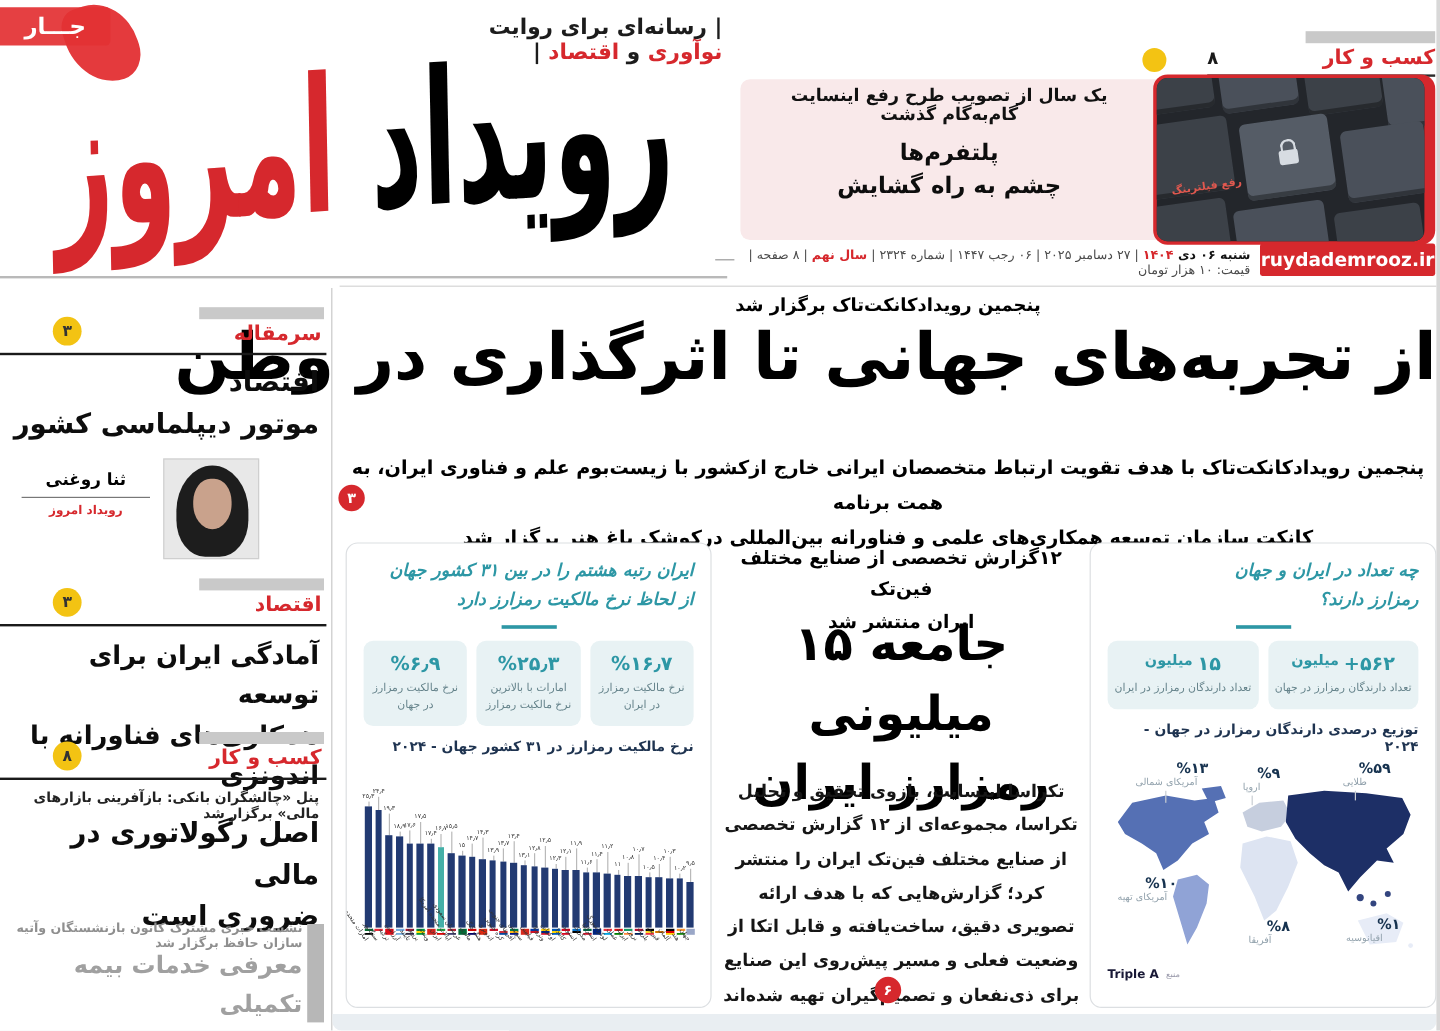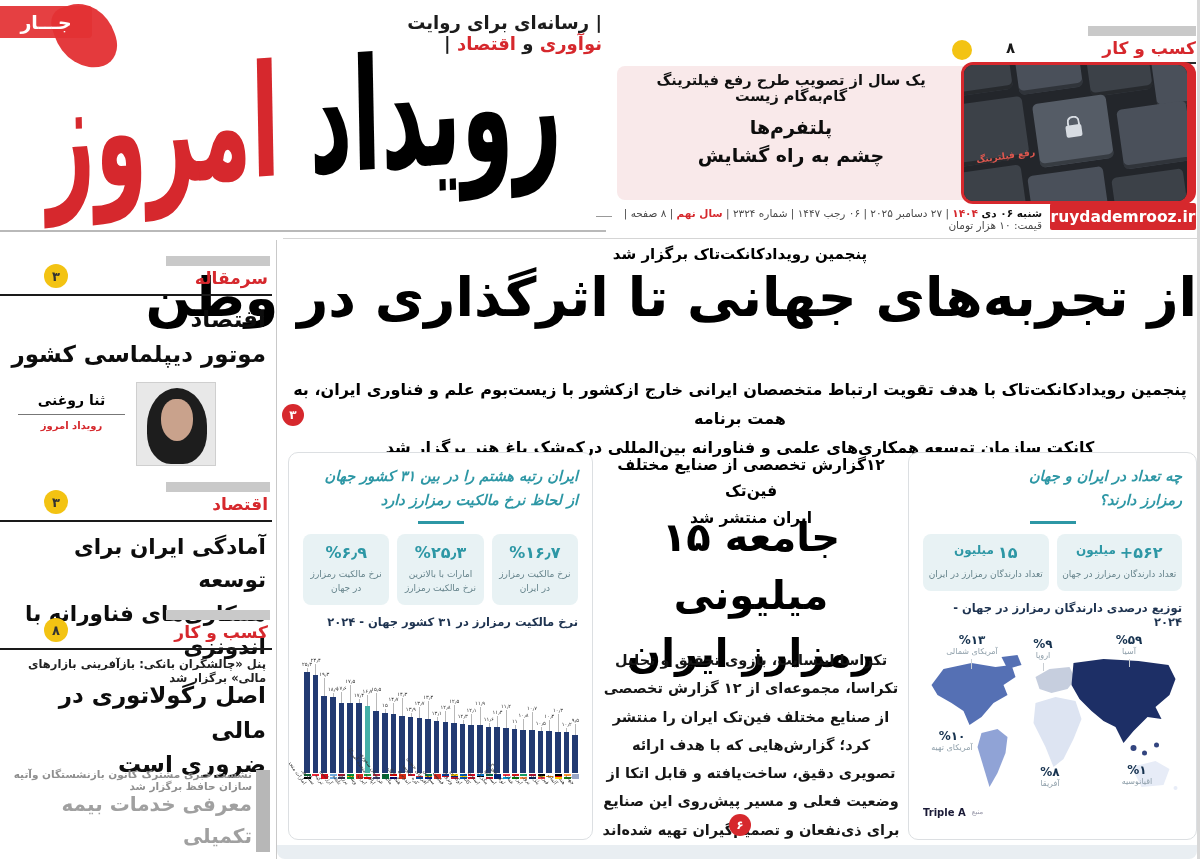--- a/index.html
+++ b/index.html
@@ -106,21 +106,21 @@
   .cname { flex:1; position:relative; }
   .cname span { position:absolute; top:2px; right:4px; transform:rotate(55deg); transform-origin:top right; font-size:5.3px; white-space:nowrap; color:#333; direction:rtl; }
   .source-row { display:flex; align-items:center; gap:6px; margin-top:2px; direction:ltr; }
   .src-brand { font-size:10px; font-weight:bold; color:#191936; }
   .src-note { font-size:7px; color:#99a; }
 
   
   .map-box { position:relative; margin-top:4px; width:261px; height:172px; }
   .map-svg { position:absolute; left:0; top:22px; }
   .mlabel { position:absolute; text-align:center; }
-  .mlabel .pct { font-size:12px; font-weight:bold; color:#16324f; direction:ltr; unicode-bidi:isolate; }
+  .mlabel .pct { font-size:12px; font-weight:bold; color:#16324f; direction:ltr; unicode-bidi:isolate;text-align:right; }
   .mlabel .rname { font-size:8px; color:#90a0ab; direction:rtl; }
   .mlead { position:absolute; width:1px; background:#c9ced3; }
   .ml-na { left:14px; top:0; width:70px; } .mlead-na { left:48px; top:26px; height:10px; }
   .ml-eu { left:96px; top:4px; width:48px; } .mlead-eu { left:120px; top:30px; height:8px; }
   .ml-as { left:176px; top:0; width:60px; } .mlead-as { left:206px; top:26px; height:8px; }
   .ml-sa { left:0; top:96px; width:58px; }
   .ml-af { left:102px; top:132px; width:50px; }
   .ml-oc { left:184px; top:130px; width:60px; }
 </style>
 </head>
@@ -139,21 +139,21 @@
   <div class="abs tr-graybar"></div>
   <div class="abs tr-row">
     <span class="sec">کسب و کار</span>
     <span class="num">۸</span>
   </div>
   <div class="abs tr-rule"></div>
   <div class="abs tr-dot"></div>
 
   <div class="abs feature-box"></div>
   <div class="abs feature-text rtl">
-    <div class="f-kicker">یک سال از تصویب طرح رفع فیلترینگ گام‌به‌گام زیست</div>
+    <div class="f-kicker">یک سال از تصویب طرح رفع اینسایت گام‌به‌گام گذشت</div>
     <div class="f-headline pre">پلتفرم‌ها
 چشم به راه گشایش</div>
   </div>
   <div class="abs feature-imgwrap">
     <div class="feature-img">
       <div class="key" style="left:-14px;top:-20px;width:60px;height:48px;"></div>
       <div class="key light" style="left:52px;top:-24px;width:64px;height:50px;"></div>
       <div class="key" style="left:124px;top:-18px;width:62px;height:46px;"></div>
       <div class="key light" style="left:190px;top:-10px;width:60px;height:50px;"></div>
       <div class="key" style="left:-18px;top:36px;width:80px;height:62px;"></div>
@@ -650,21 +650,21 @@
       <div class="mlabel ml-na">
           <div class="pct">%۱۳</div>
           <div class="rname">آمریکای شمالی</div>
         </div>
       <div class="mlabel ml-eu">
           <div class="pct">%۹</div>
           <div class="rname">اروپا</div>
         </div>
       <div class="mlabel ml-as">
           <div class="pct">%۵۹</div>
-          <div class="rname">آسیا</div>
+          <div class="rname">طلایی</div>
         </div>
       <div class="mlabel ml-sa">
           <div class="pct">%۱۰</div>
           <div class="rname">آمریکای تهیه</div>
         </div>
       <div class="mlabel ml-af">
           <div class="pct">%۸</div>
           <div class="rname">آفریقا</div>
         </div>
       <div class="mlabel ml-oc">

